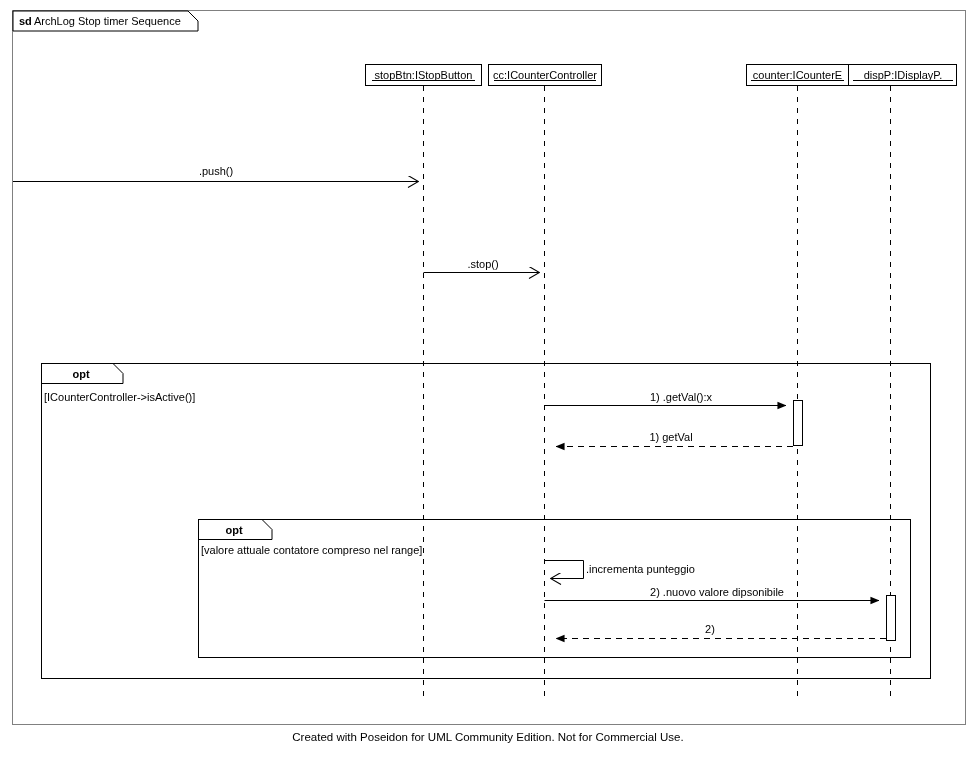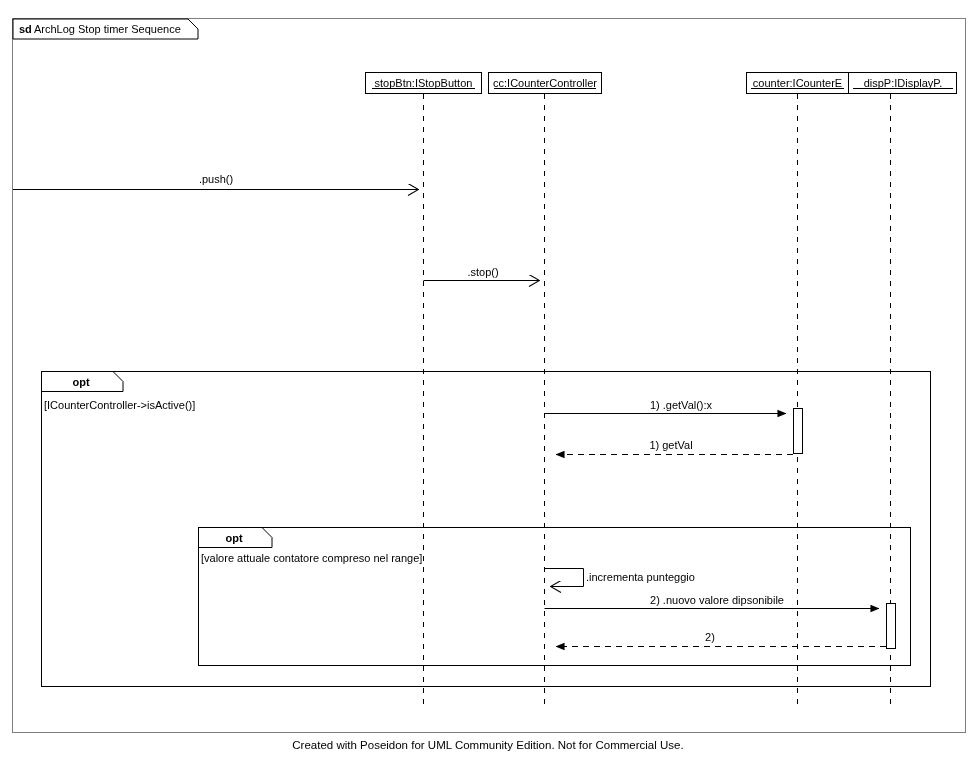--- a/index.html
+++ b/index.html
@@ -10,21 +10,21 @@
   body {
     width: 976px;
     height: 761px;
     position: relative;
     font-family: "Liberation Sans", sans-serif;
     color: #000000;
     overflow: hidden;
   }
   #canvas {
     position: absolute;
-    left: 0; top: 8px;
+    left: 0; top: 0;
     width: 976px;
     height: 559px;
   }
   .svg-layer {
     position: absolute;
     left: 0; top: 0;
   }
   text {
     font-family: "Liberation Sans", sans-serif;
     fill: #000000;

